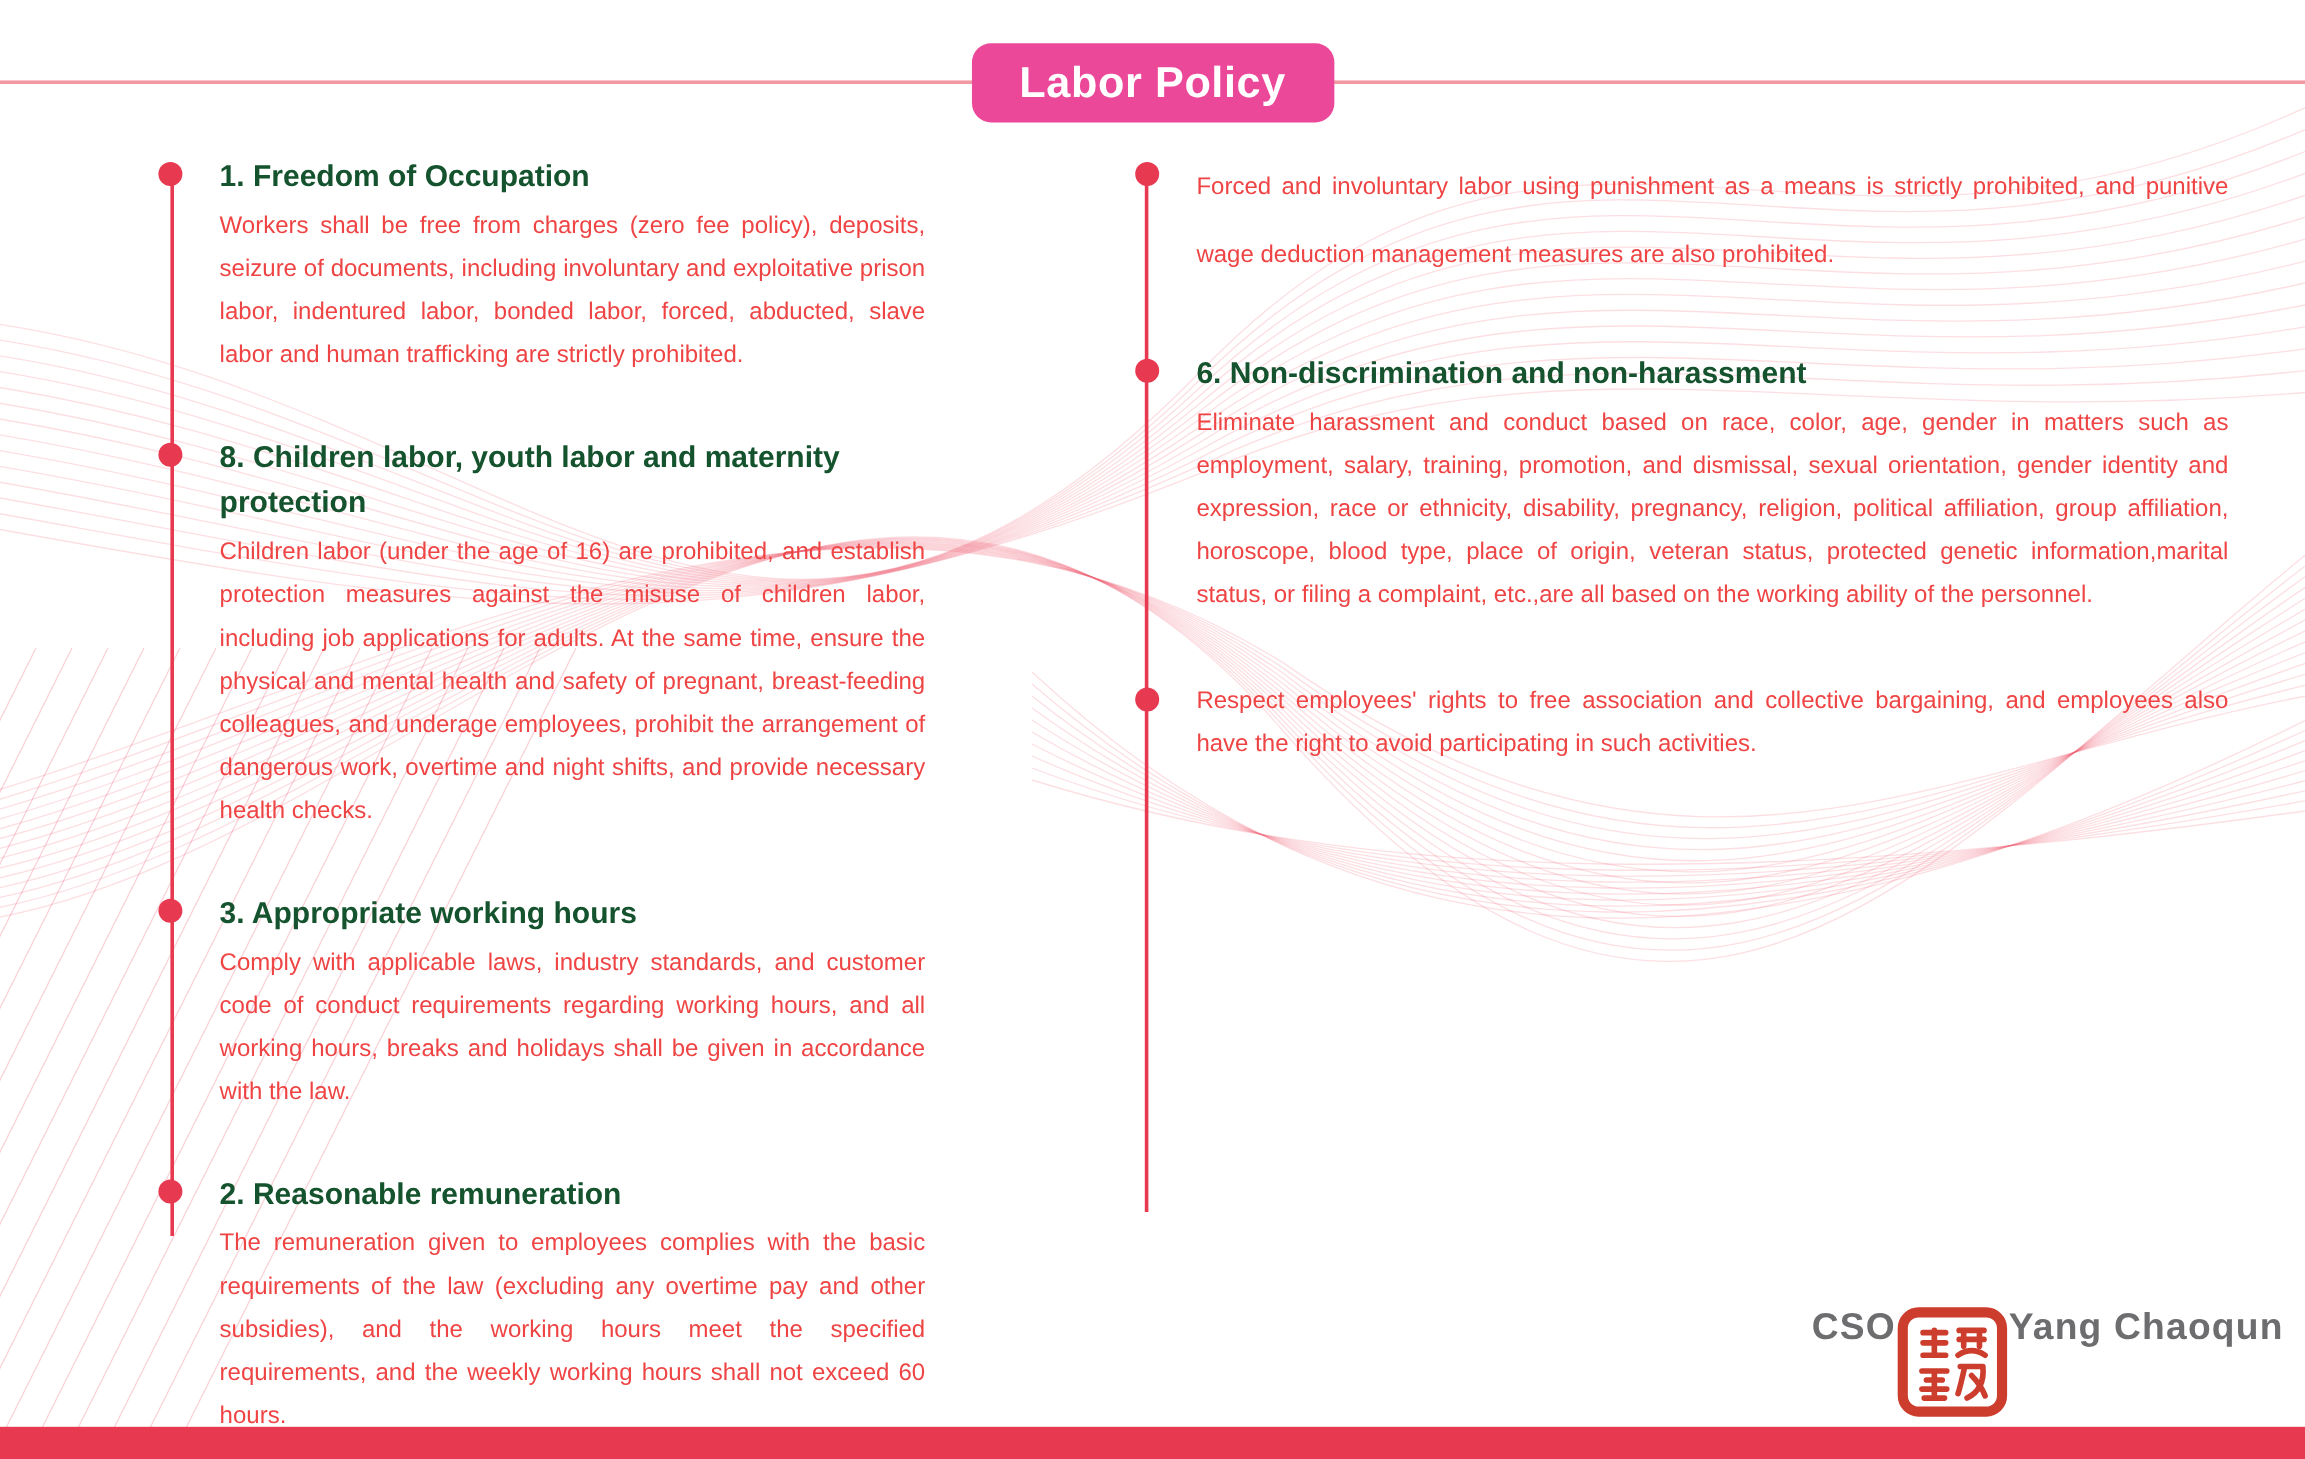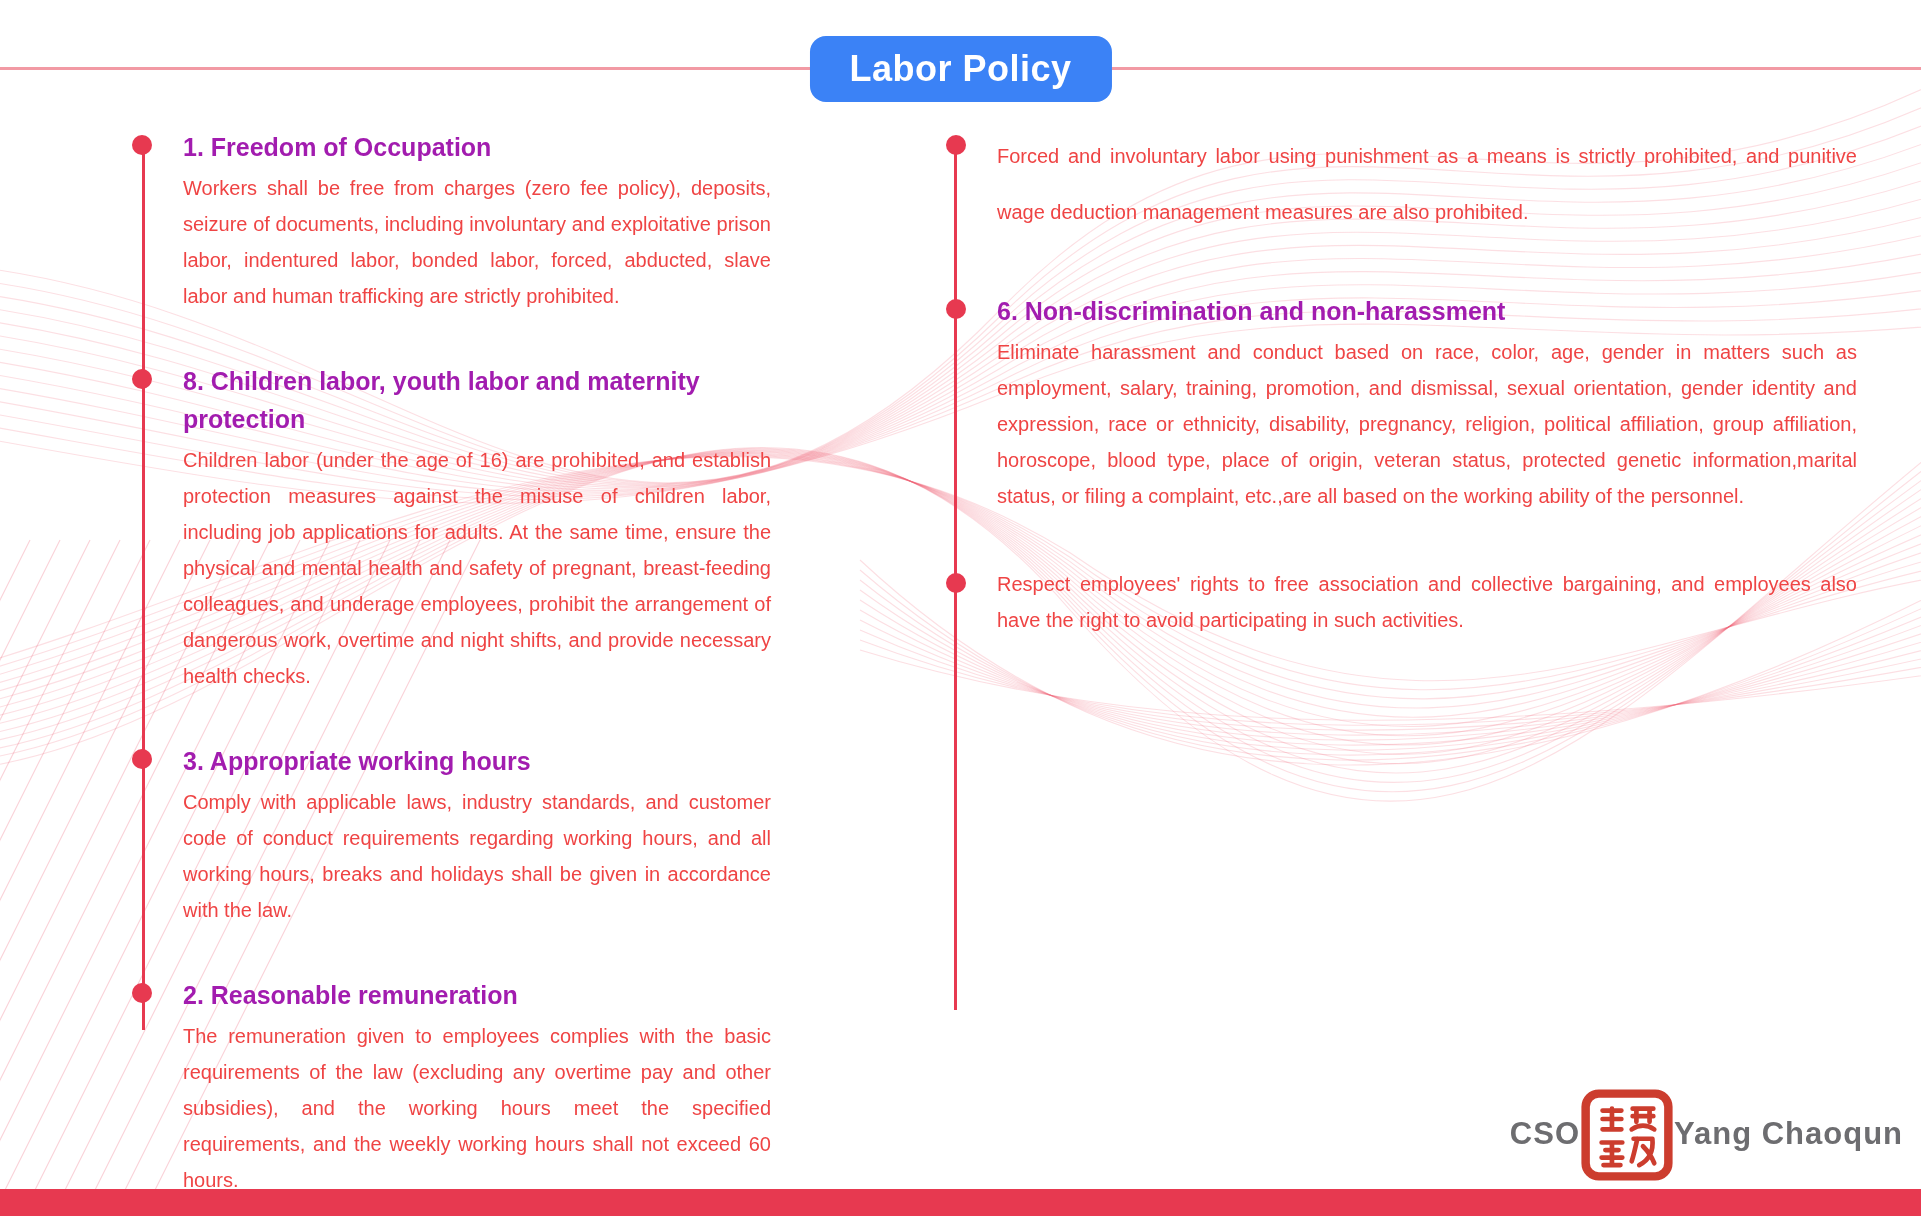--- a/index.html
+++ b/index.html
@@ -19,21 +19,21 @@
   #bg-decor path { fill:none; stroke:#ee5d72; stroke-width:1.1; opacity:0.20; }
   #bg-decor path.hatch { stroke:#ee5d72; opacity:0.28; }
 
   
   .top-hairline {
     position:absolute; left:0; top:67px; width:100%; height:3px;
     background:#f29aa4; z-index:1;
   }
   .title-banner {
     position:absolute; left:50%; top:36px; transform:translateX(-50%);
-    background:#3b82f6; color:#ffffff;
+    background:#ec4899; color:#ffffff;
     padding:12px 40px; border-radius:16px;
     font-size:36px; font-weight:bold; letter-spacing:0.5px;
     z-index:3;
   }
 
   
   .timeline { position:absolute; width:3px; background:#e73950; z-index:1; }
   #timeline-left  { left:142px; top:152px; height:878px; }
   #timeline-right { left:954px; top:154px; height:856px; }
 
@@ -44,33 +44,33 @@
   .policy-section { position:relative; }
   #col-left  .policy-section { margin-bottom:48px; }
   #col-right .policy-section { margin-bottom:52px; }
 
   .bullet {
     position:absolute; left:-51px; top:7px;
     width:20px; height:20px; border-radius:50%;
     background:#e73950;
   }
   .section-title {
-    font-size:25px; font-weight:bold; color:#a21caf;
+    font-size:25px; font-weight:bold; color:#14532d;
     line-height:38px; margin-bottom:4px;
   }
   .section-body {
     font-size:20px; color:#ef4444;
     line-height:36px; text-align:justify;
   }
   .section-body.loose { line-height:56px; }
 
   
   .footer-sign {
     position:absolute; right:18px; bottom:34px;
-    display:flex; align-items:center; gap:0; z-index:2;
+    display:flex; align-items:flex-start; gap:0; z-index:2;
   }
   .sign-label, .sign-name {
     font-size:31px; font-weight:bold; color:#6d6d70;
     padding-bottom:2px; letter-spacing:1px;
   }
   .seal { width:94px; height:94px; display:block; }
 
   .bottom-bar {
     position:absolute; left:0; bottom:0; width:100%; height:27px;
     background:#e73950; z-index:3;

